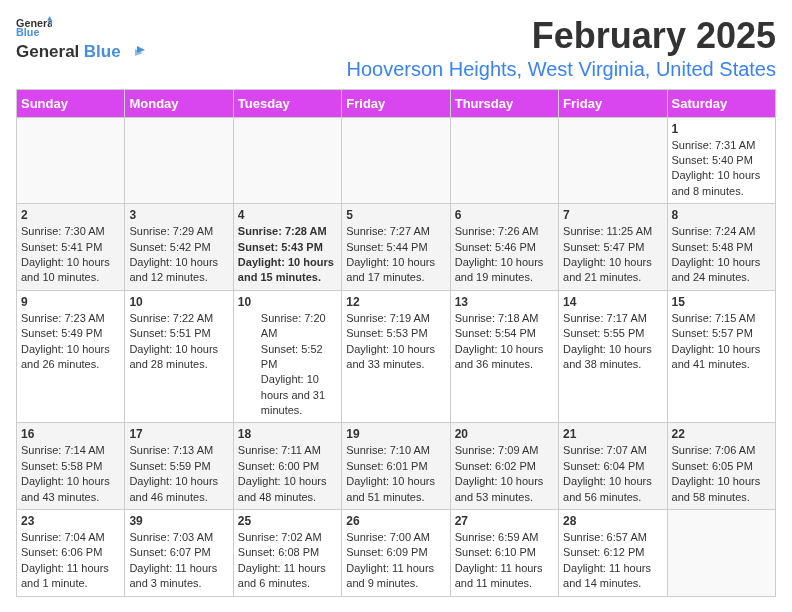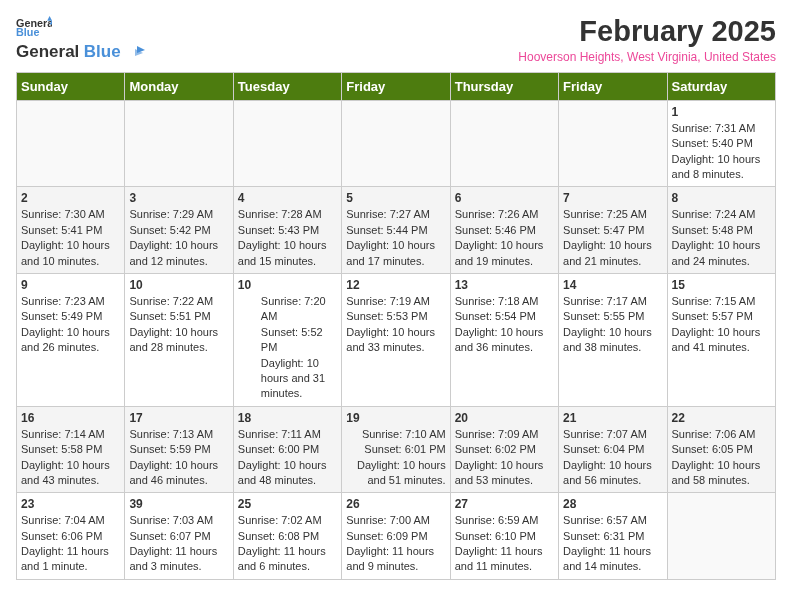--- a/index.html
+++ b/index.html
@@ -22,37 +22,37 @@
       align-items: flex-start;
     }
     .logo-icon {
       width: 36px;
       height: 24px;
     }
     .title-block {
       text-align: right;
     }
     .month-title {
-      font-size: 29px;
+      font-size: 36px;
       font-weight: bold;
       color: #333;
       line-height: 1.1;
     }
     .location {
-      font-size: 12px;
-      color: #ec4899;
+      font-size: 20px;
+      color: #3b82f6;
       margin-top: 2px;
     }
     .calendar {
       width: 100%;
       border-collapse: collapse;
       margin-top: 8px;
     }
     .calendar th {
-      background-color: #4d7c0f;
+      background-color: #d946ef;
       color: #fff;
       font-size: 13px;
       font-weight: bold;
       padding: 6px 4px;
       text-align: left;
       border: 1px solid #ccc;
     }
     .calendar td {
       border: 1px solid #ccc;
       vertical-align: top;
@@ -140,39 +140,39 @@
 Daylight: 10 hours and 10 minutes.</div>
         </td>
         <td>
           <span class="day-num">3</span>
           <div class="day-info" style="white-space: pre-line;">Sunrise: 7:29 AM
 Sunset: 5:42 PM
 Daylight: 10 hours and 12 minutes.</div>
         </td>
         <td>
           <span class="day-num">4</span>
-          <div class="day-info" style="white-space: pre-line;">Sunrise: 7:28 AM
+          <div class="day-info" style="white-space: pre-line; font-weight: bold;">Sunrise: 7:28 AM
 Sunset: 5:43 PM
 Daylight: 10 hours and 15 minutes.</div>
         </td>
         <td>
           <span class="day-num">5</span>
           <div class="day-info" style="white-space: pre-line;">Sunrise: 7:27 AM
 Sunset: 5:44 PM
 Daylight: 10 hours and 17 minutes.</div>
         </td>
         <td>
           <span class="day-num">6</span>
           <div class="day-info" style="white-space: pre-line;">Sunrise: 7:26 AM
 Sunset: 5:46 PM
 Daylight: 10 hours and 19 minutes.</div>
         </td>
         <td>
           <span class="day-num">7</span>
-          <div class="day-info" style="white-space: pre-line;">Sunrise: 7:25 AM
+          <div class="day-info" style="white-space: pre-line;">Sunrise: 11:25 AM
 Sunset: 5:47 PM
 Daylight: 10 hours and 21 minutes.</div>
         </td>
         <td>
           <span class="day-num">8</span>
           <div class="day-info" style="white-space: pre-line;">Sunrise: 7:24 AM
 Sunset: 5:48 PM
 Daylight: 10 hours and 24 minutes.</div>
         </td>
       </tr>
@@ -234,21 +234,21 @@
 Daylight: 10 hours and 46 minutes.</div>
         </td>
         <td>
           <span class="day-num">18</span>
           <div class="day-info" style="white-space: pre-line;">Sunrise: 7:11 AM
 Sunset: 6:00 PM
 Daylight: 10 hours and 48 minutes.</div>
         </td>
         <td>
           <span class="day-num">19</span>
-          <div class="day-info" style="white-space: pre-line; text-align: right;">Sunrise: 7:10 AM
+          <div class="day-info" style="white-space: pre-line;">Sunrise: 7:10 AM
 Sunset: 6:01 PM
 Daylight: 10 hours and 51 minutes.</div>
         </td>
         <td>
           <span class="day-num">20</span>
           <div class="day-info" style="white-space: pre-line;">Sunrise: 7:09 AM
 Sunset: 6:02 PM
 Daylight: 10 hours and 53 minutes.</div>
         </td>
         <td>
@@ -291,19 +291,19 @@
         </td>
         <td>
           <span class="day-num">27</span>
           <div class="day-info" style="white-space: pre-line;">Sunrise: 6:59 AM
 Sunset: 6:10 PM
 Daylight: 11 hours and 11 minutes.</div>
         </td>
         <td>
           <span class="day-num">28</span>
           <div class="day-info" style="white-space: pre-line;">Sunrise: 6:57 AM
-Sunset: 6:31 PM
+Sunset: 6:12 PM
 Daylight: 11 hours and 14 minutes.</div>
         </td>
         <td class="empty"></td>
       </tr>
     </tbody>
 </table>
 
 </body></html>

